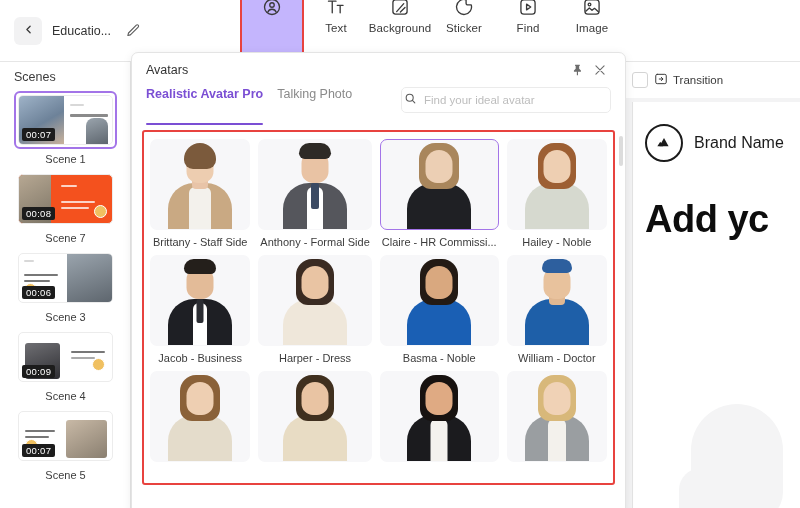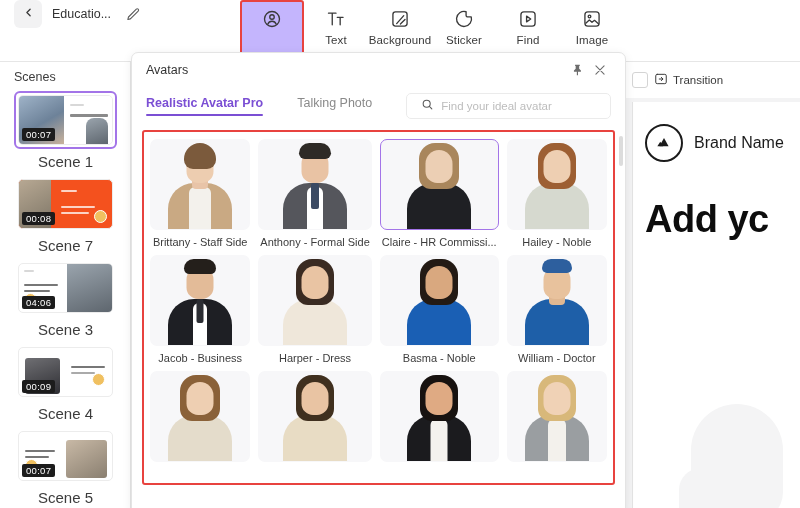--- a/index.html
+++ b/index.html
@@ -9,21 +9,21 @@
     font-family: "Liberation Sans", sans-serif;
     background: #ffffff;
     color: #2c2c2c;
   }
   #app { position: relative; width: 800px; height: 508px; background:#fff; }
 
   
   .topbar {
     position: absolute; left:0; top:0; width:800px; height:62px;
     background:#ffffff; border-bottom:1px solid #e6e6e6;
-    display:flex; align-items:flex-start;
+    display:flex; align-items:center;
   }
   .tb-left { display:flex; align-items:center; gap:4px; padding-left:14px; width:240px; }
   .back-btn {
     width:28px; height:28px; border-radius:6px; background:#f2f2f3;
     display:flex; align-items:center; justify-content:center; cursor:pointer;
   }
   .proj-title { font-size:12.5px; color:#333; max-width:78px; white-space:nowrap;
     overflow:hidden; text-overflow:ellipsis; margin-left:6px; }
   .edit-pencil { width:20px; height:20px; margin-left:8px; display:flex; align-items:center;
     justify-content:center; cursor:pointer; }
@@ -50,21 +50,21 @@
   .thumb-wrap.sel { border-color:#a374e8; }
   .thumb {
     position:relative; width:100%; height:100%; border-radius:5px; overflow:hidden;
     background:#fff; border:1px solid #ececec;
   }
   .dur {
     position:absolute; left:3px; bottom:3px; background:#1c1c1c; color:#fff;
     font-size:9.5px; padding:1px 4px; border-radius:2px; letter-spacing:.3px;
     font-family:"Liberation Sans", sans-serif;
   }
-  .scene-label { font-size:15px; color:#3c3c3c; margin-top:4px; }
+  .scene-label { font-size:11px; color:#3c3c3c; margin-top:4px; }
 
   
   .t-half-l { position:absolute; left:0; top:0; width:48%; height:100%; }
   .t-half-r { position:absolute; right:0; top:0; width:52%; height:100%; background:#fff; }
   .ph-grad-a { background:linear-gradient(150deg,#9fb3c8,#6d8299 55%,#c9b29b); }
   .ph-grad-b { background:linear-gradient(160deg,#6f6f73,#2e2e33); }
   .ph-grad-c { background:linear-gradient(150deg,#b7a893,#7d7566); }
   .ph-grad-d { background:linear-gradient(160deg,#9aa4ad,#5e666e); }
   .ph-grad-e { background:linear-gradient(150deg,#c8b9a6,#8a7f70); }
   .orange { background:#f4511e; }
@@ -77,29 +77,29 @@
   
   .panel {
     position:absolute; left:131px; top:52px; width:495px; height:464px;
     background:#fff; border:1px solid #e4e4e4; border-radius:7px;
     box-shadow:0 2px 10px rgba(0,0,0,.08); overflow:hidden;
   }
   .panel-head { height:34px; display:flex; align-items:center; padding:0 14px; }
   .panel-title { font-size:12.5px; color:#333; flex:1; }
   .phead-ico { width:22px; height:22px; display:flex; align-items:center;
     justify-content:center; cursor:pointer; }
-  .panel-tabs { height:38px; display:flex; align-items:center; padding:0 14px; gap:34px; }
+  .panel-tabs { height:38px; display:flex; padding:0 14px; gap:14px; }
   .ptab { font-size:12.5px; color:#8a8a8a; cursor:pointer; padding-bottom:6px;
     position:relative; white-space:nowrap; }
   .ptab.active { color:#7b4fd4; font-weight:bold; }
   .ptab.active:after { content:""; position:absolute; left:0; right:0; bottom:0;
     height:2.5px; background:#7b4fd4; border-radius:2px; }
   .search {
     margin-left:auto; width:210px; height:26px; border:1px solid #ebebeb; border-radius:5px;
-    display:flex; align-items:center; gap:7px; padding:0 14px; background:#fff;
+    display:flex; align-items:center; gap:7px; padding:0 2px; background:#fff;
   }
   .search input {
     border:none; outline:none; font-size:11.5px; color:#333; width:100%;
     font-family:"Liberation Sans", sans-serif; background:transparent;
   }
   .search input::placeholder { color:#bdbdbd; }
 
   .grid-outer {
     position:absolute; left:10px; top:77px; width:473px; height:355px;
     border:2px solid #e8433f; border-radius:3px; overflow:hidden; background:#fff;
@@ -287,21 +287,21 @@
     </div>
 
     <div class="scene">
       <div class="thumb-wrap">
         <div class="thumb">
           <div class="t-half-r ph-grad-d" style="width:48%"></div>
           <div class="mini-line" style="left:5px;top:6px;width:10px"></div>
           <div class="mini-line" style="left:5px;top:20px;width:34px;background:#777"></div>
           <div class="mini-line" style="left:5px;top:26px;width:26px;background:#777"></div>
           <div class="mini-av" style="left:5px;bottom:6px"></div>
-          <div class="dur">04:06</div>
+          <div class="dur">00:06</div>
         </div>
       </div>
       <div class="scene-label">Scene 3</div>
     </div>
 
     <div class="scene">
       <div class="thumb-wrap">
         <div class="thumb">
           <div class="t-half-l ph-grad-b" style="left:6px;top:10px;width:38%;height:76%;border-radius:3px"></div>
           <div class="mini-line" style="left:52px;top:18px;width:34px;background:#777"></div>

